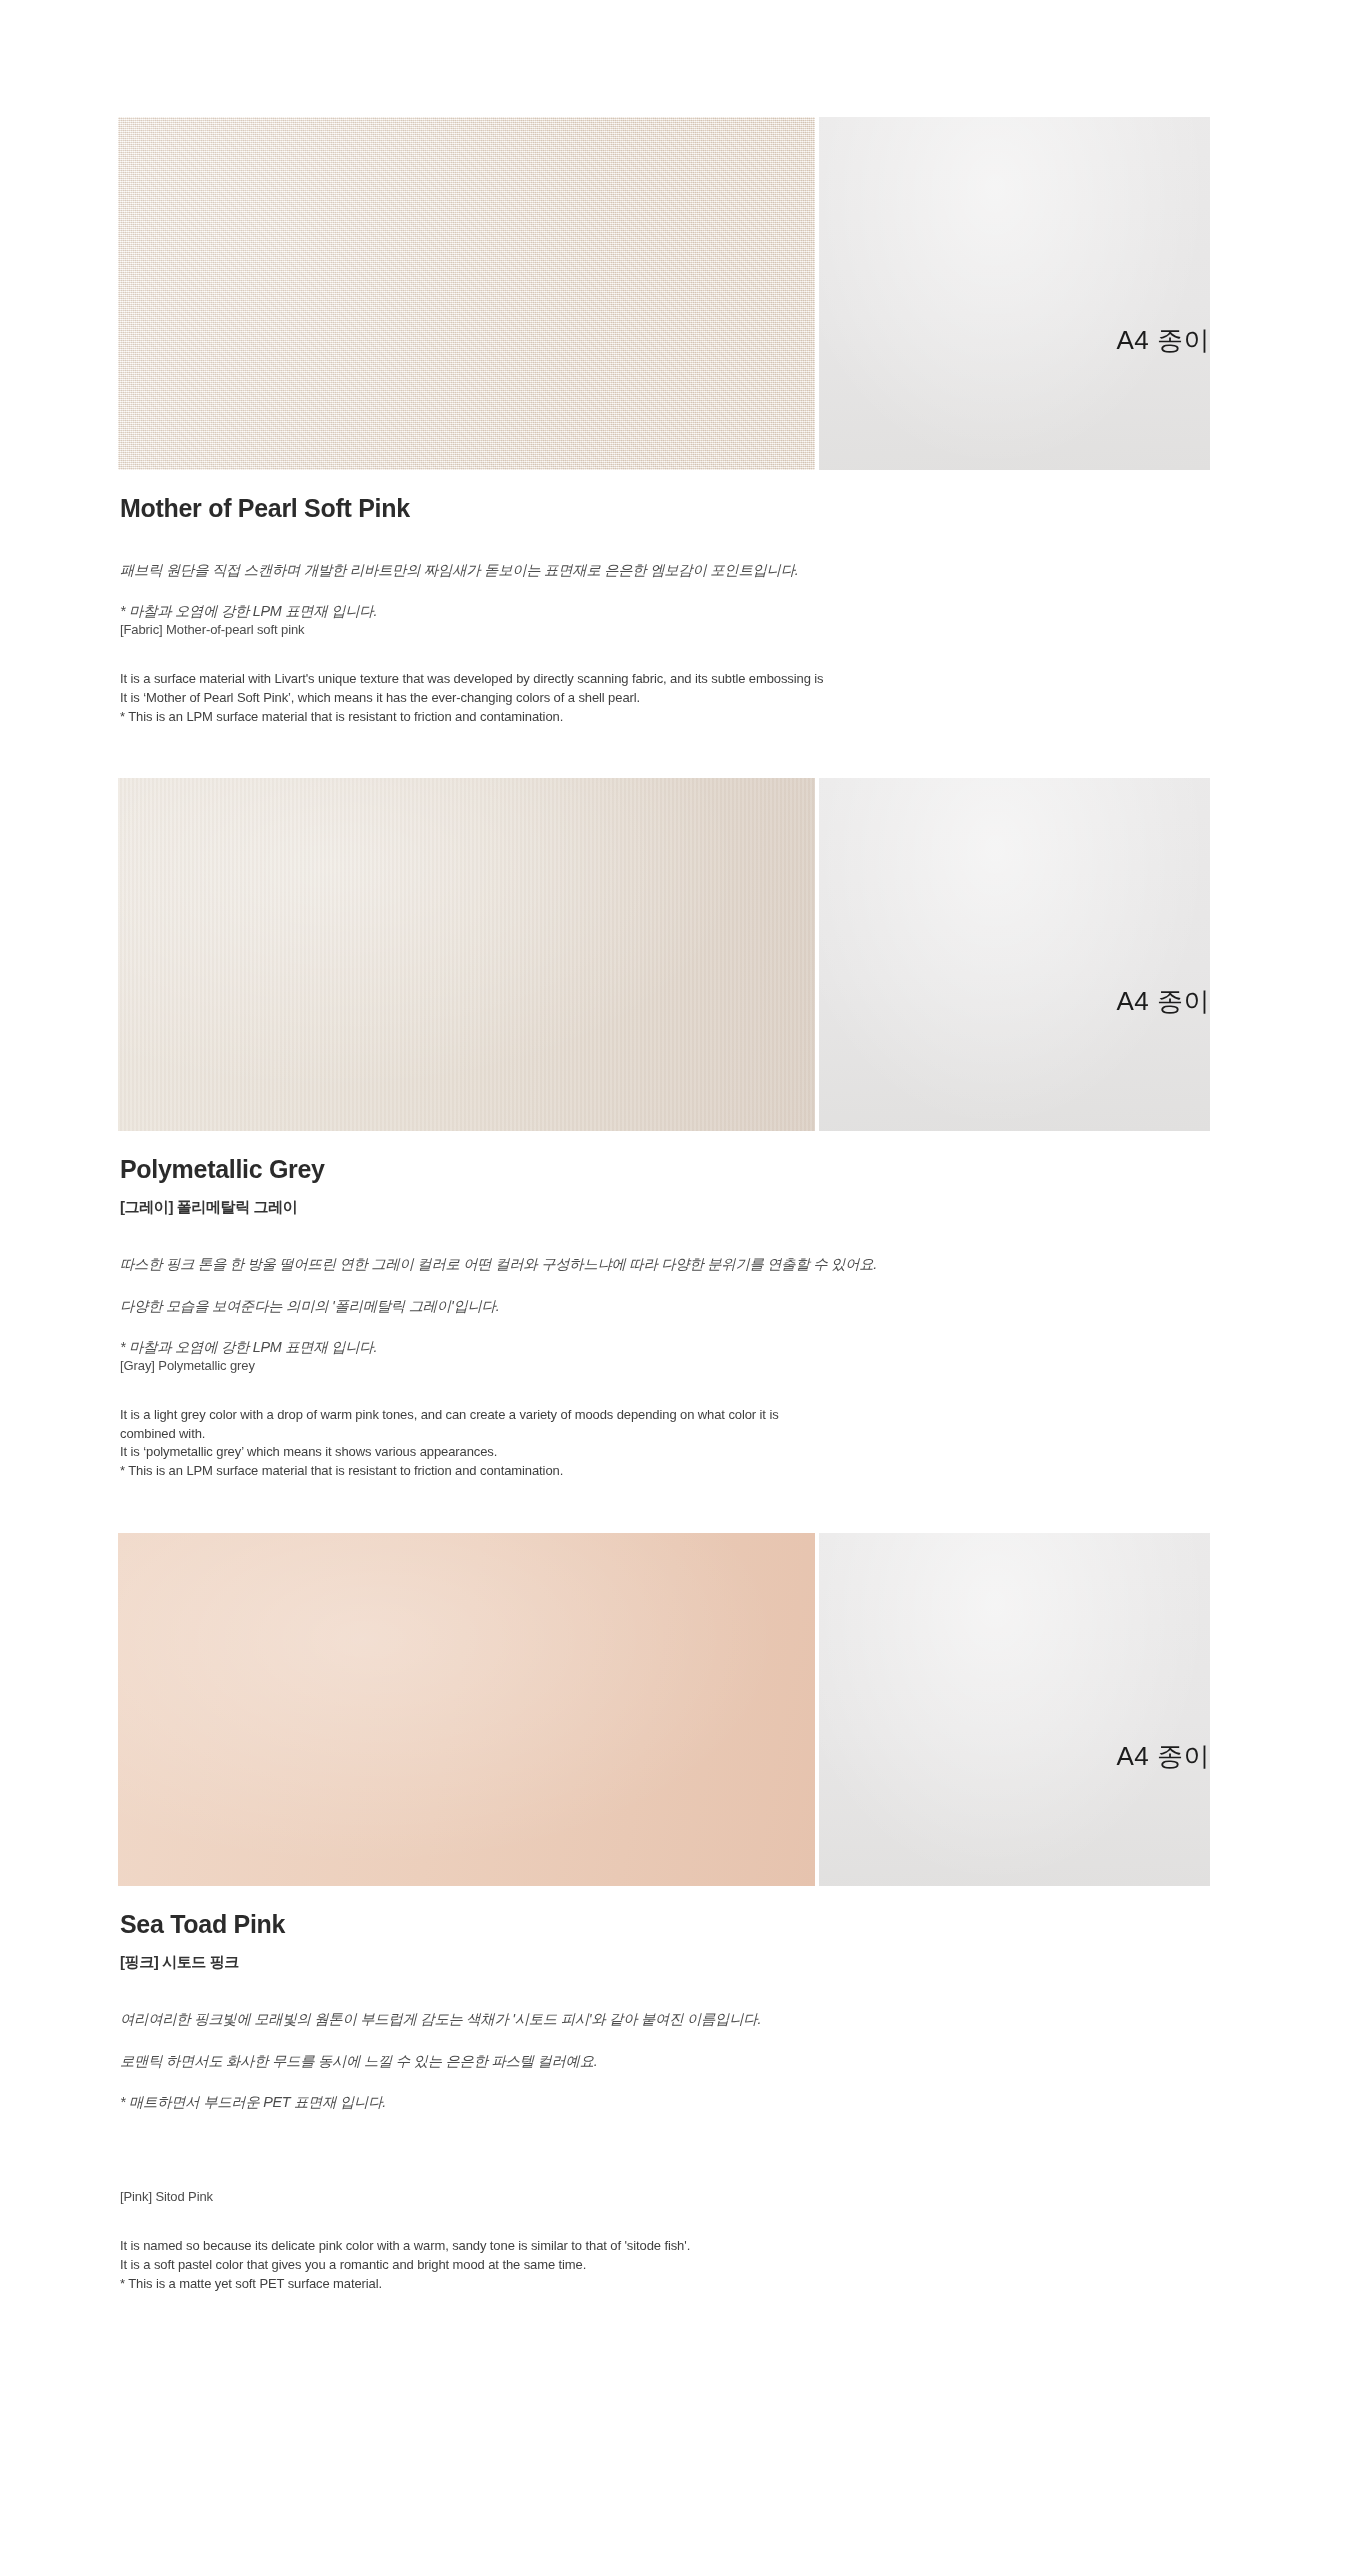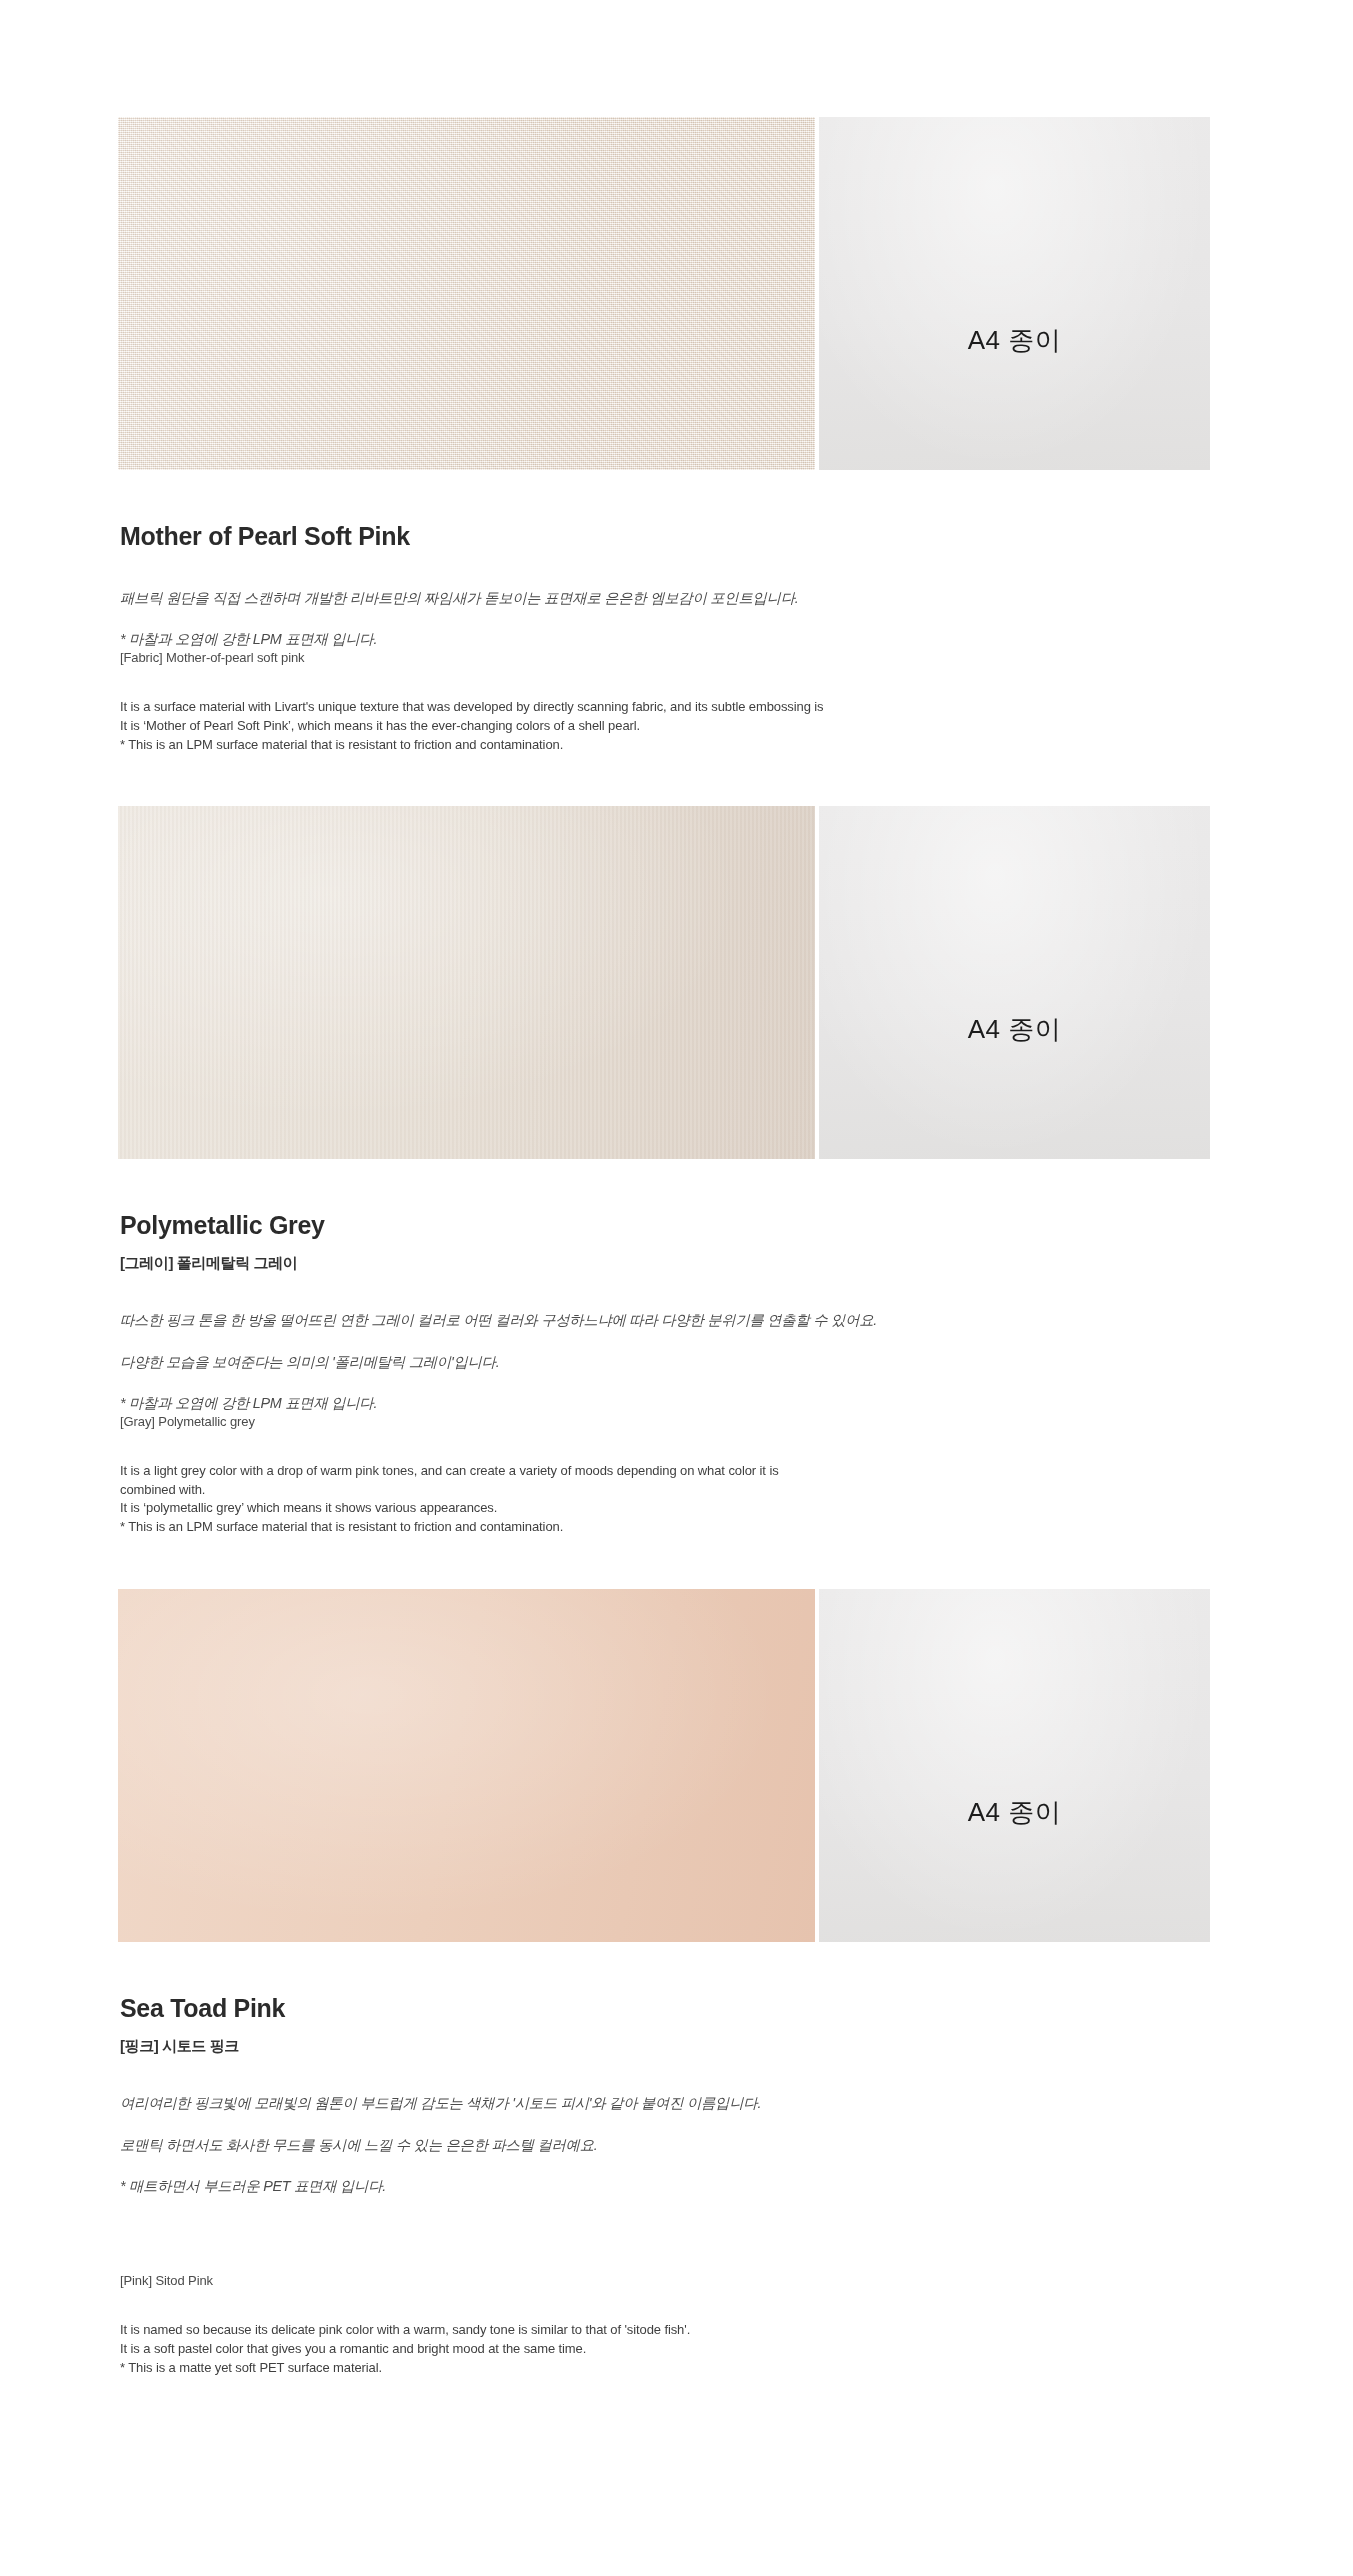--- a/index.html
+++ b/index.html
@@ -76,35 +76,35 @@
     background-image:
       radial-gradient(ellipse at 45% 20%, rgba(255,255,255,.55), rgba(0,0,0,0) 70%),
       linear-gradient(178deg, #ebeaea 0%, #e7e6e6 55%, #e1e0df 100%);
     border-left: 4px solid #ffffff;
   }
   .paper-label {
     position: absolute;
     left: 0;
     right: 0;
     top: 206px;
-    text-align: center;
+    text-align: right;
     font-size: 26px;
     letter-spacing: 0.5px;
     color: #1c1c1c;
     font-weight: 400;
   }
 
   
   .text-block { padding: 0 0 0 4px; }
   .title-en {
     font-size: 25px;
     font-weight: bold;
     color: #2b2b2b;
     letter-spacing: -0.3px;
-    margin-top: 52px;
+    margin-top: 24px;
   }
   .title-ko {
     font-size: 15px;
     font-weight: bold;
     color: #333333;
     letter-spacing: -0.4px;
     margin-top: 14px;
   }
   .ko-body { margin-top: 38px; font-style: italic; }
   .ko-line {

